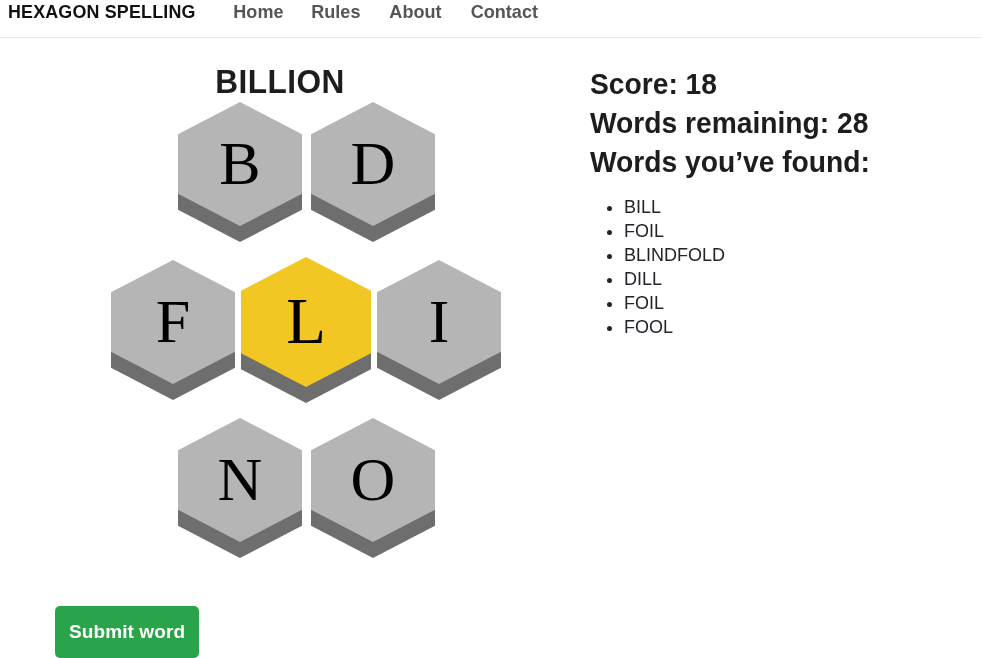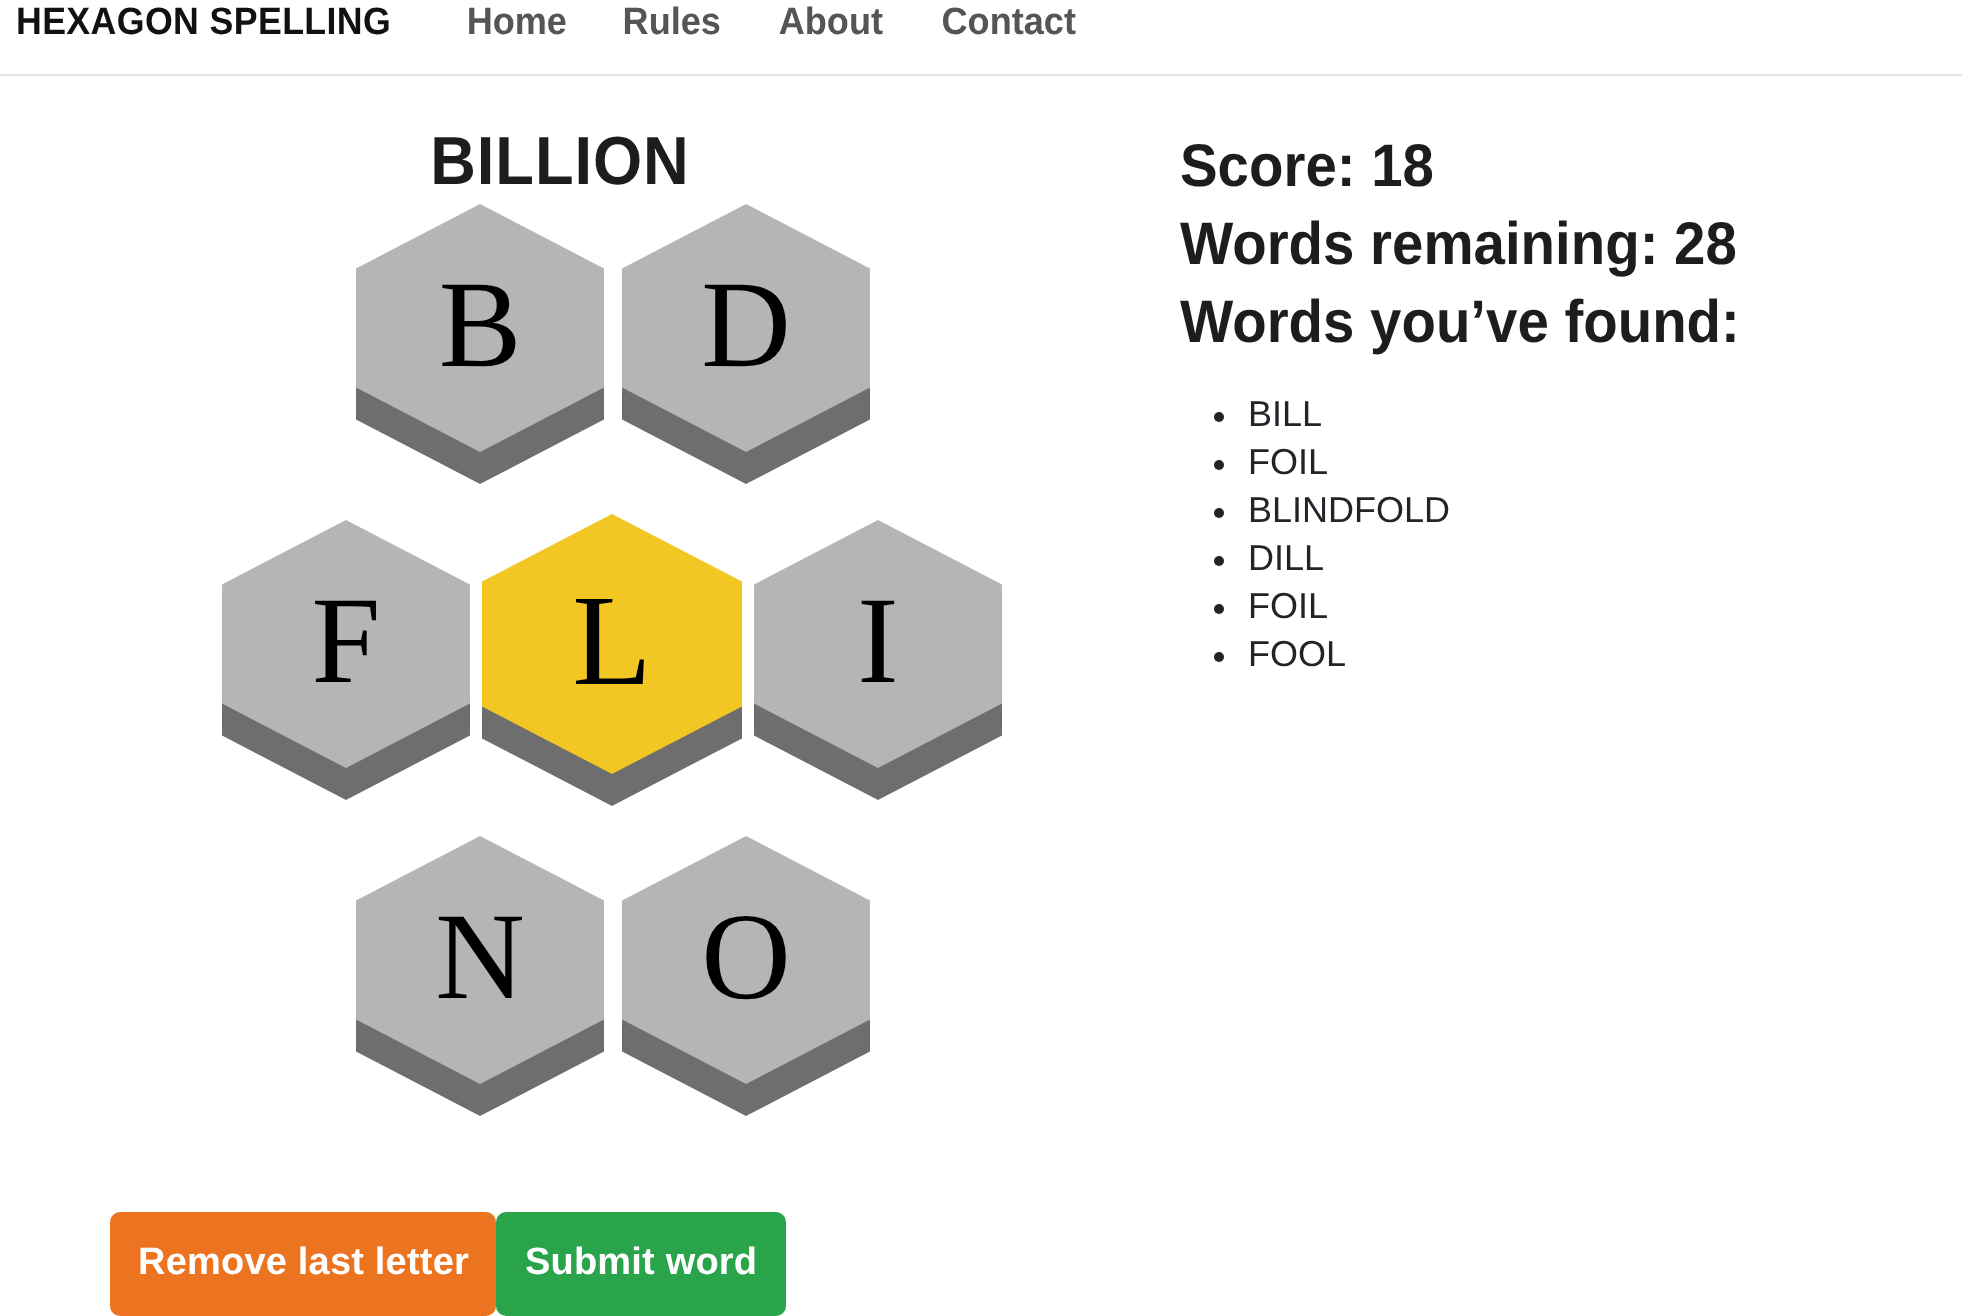--- a/index.html
+++ b/index.html
@@ -268,21 +268,20 @@
       <div class="hex-cell" style="left:311px; top:316px;">
         <div class="hex-shadow"></div>
         <div class="hex-face">
           <span class="hex-letter">O</span>
         </div>
       </div>
 
     </div>
 
     <div class="btn-row">
-      <button class="btn btn-remove">Remove last letter</button>
       <button class="btn btn-submit">Submit word</button>
     </div>
 
   </div>
 
   <div class="status-col">
     <p class="status-line first">Score: 18</p>
     <p class="status-line">Words remaining: 28</p>
     <p class="status-line">Words you’ve found:</p>
 

